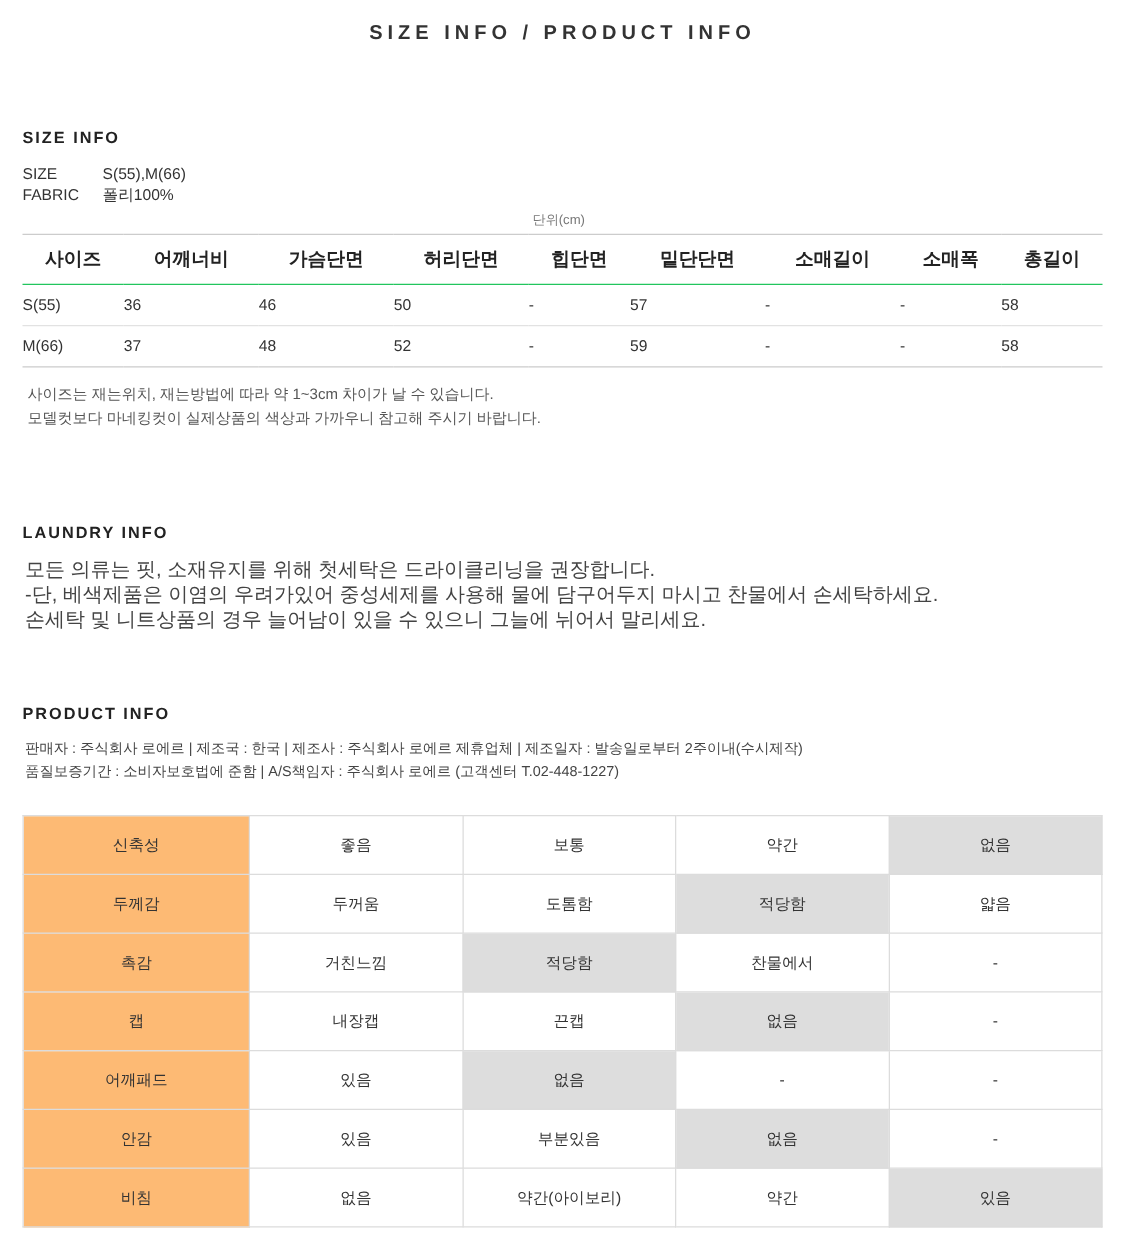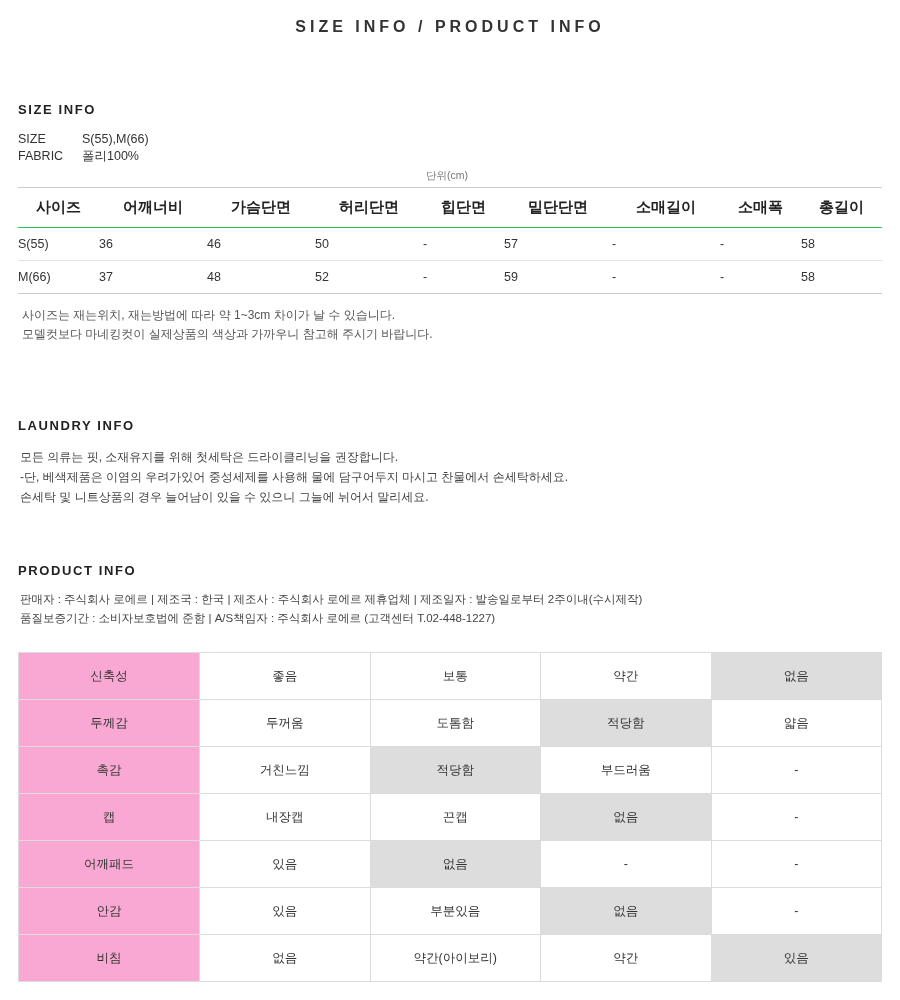--- a/index.html
+++ b/index.html
@@ -95,21 +95,21 @@
     font-size: 12px;
     line-height: 19px;
     color: #555555;
     padding-left: 4px;
   }
   .laundry-head {
     margin-top: 74px;
   }
   .laundry-lines {
     margin-top: 14px;
-    font-size: 12px;
+    font-size: 16px;
     line-height: 20px;
     color: #444444;
     padding-left: 2px;
   }
   .product-head {
     margin-top: 56px;
   }
   .product-lines {
     margin-top: 12px;
     font-size: 11.5px;
@@ -125,21 +125,21 @@
     table-layout: fixed;
   }
   table.attr-table td {
     border: 1px solid #dcdcdc;
     height: 44px;
     text-align: center;
     color: #333333;
     vertical-align: middle;
   }
   table.attr-table td.label {
-    background: #f9a8d4;
+    background: #fdba74;
     width: 178px;
   }
   table.attr-table td.sel {
     background: #dddddd;
   }
 </style>
 </head>
 <body>
 
 <div class="page">
@@ -237,21 +237,21 @@
           <td class="label">두께감</td>
           <td>두꺼움</td>
           <td>도톰함</td>
           <td class="sel">적당함</td>
           <td>얇음</td>
         </tr>
         <tr>
           <td class="label">촉감</td>
           <td>거친느낌</td>
           <td class="sel">적당함</td>
-          <td>부드러움</td>
+          <td>찬물에서</td>
           <td>-</td>
         </tr>
         <tr>
           <td class="label">캡</td>
           <td>내장캡</td>
           <td>끈캡</td>
           <td class="sel">없음</td>
           <td>-</td>
         </tr>
         <tr>

